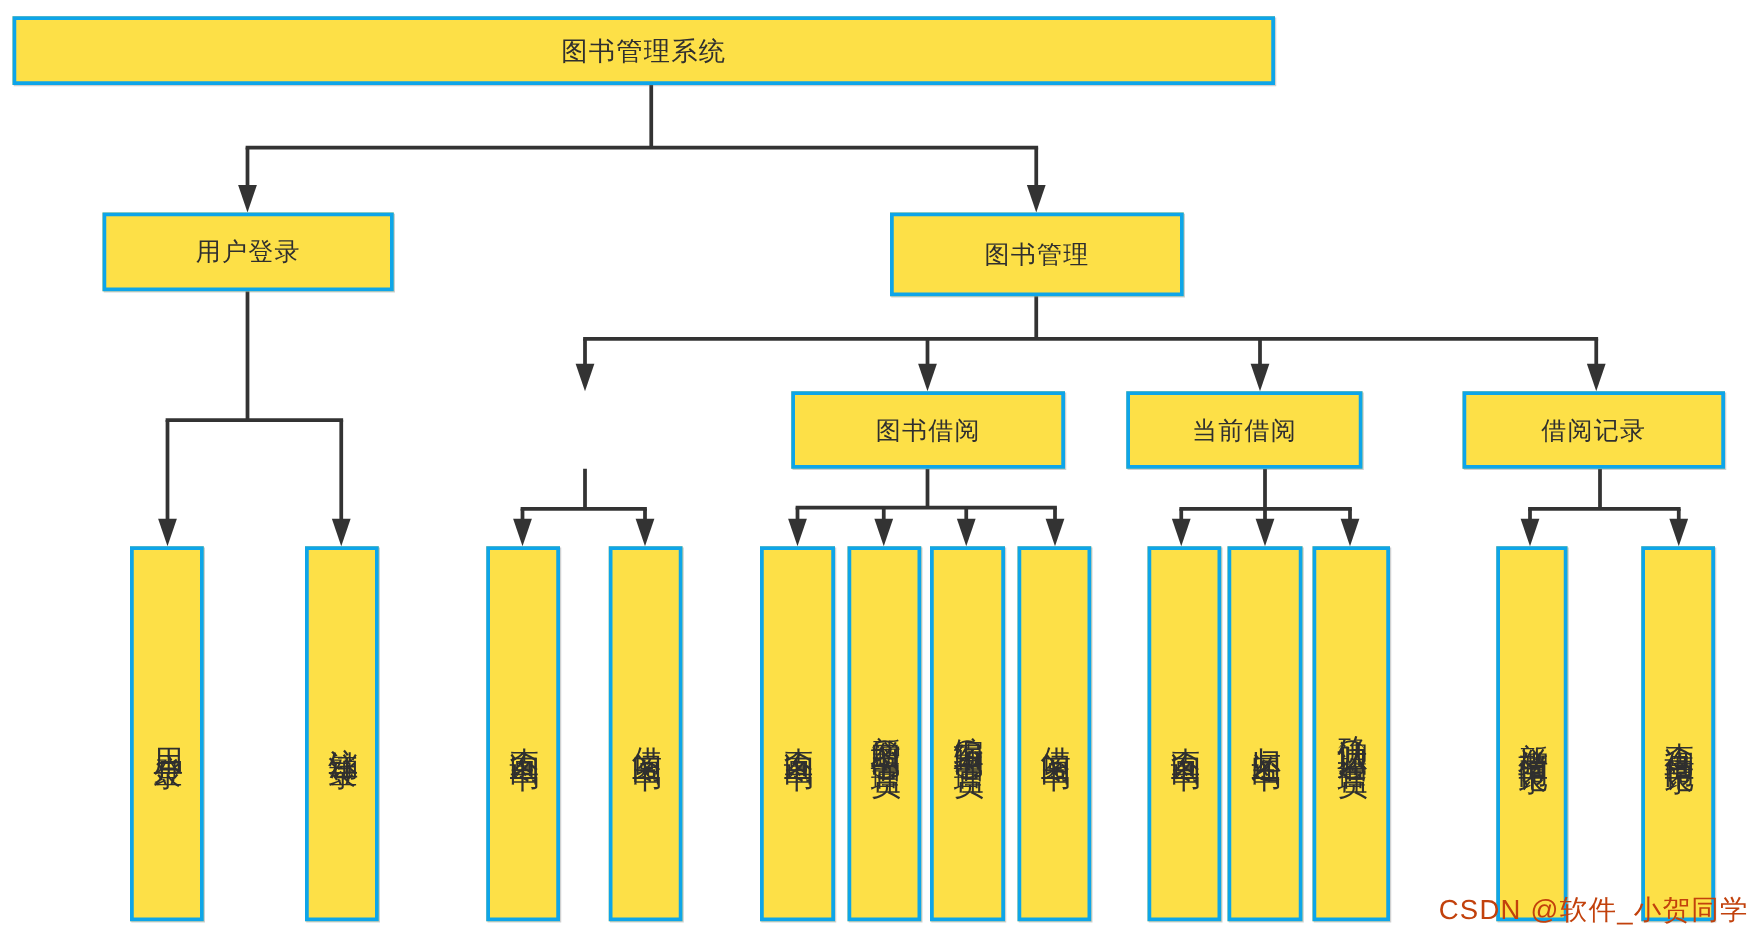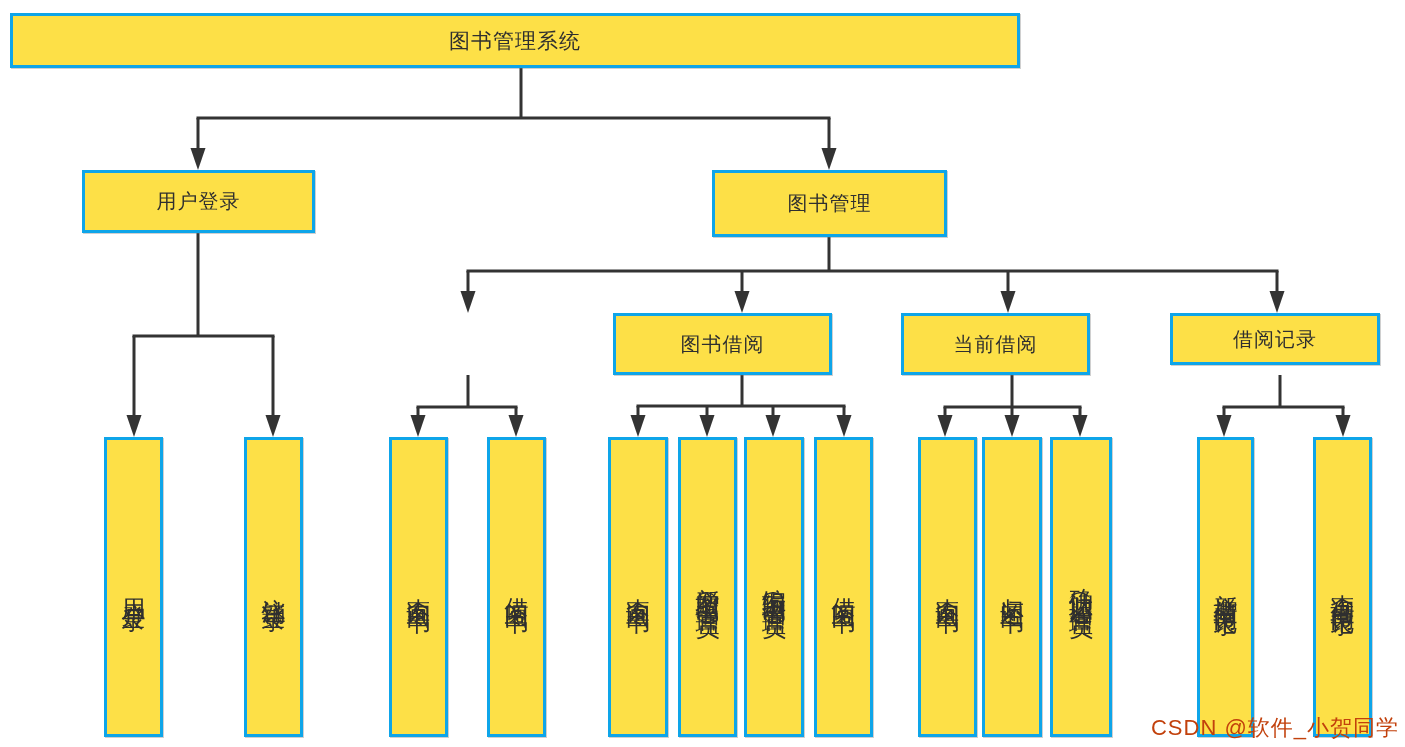--- a/index.html
+++ b/index.html
@@ -36,23 +36,23 @@
     writing-mode: vertical-rl;
     font-size: 24px;
     letter-spacing: 4px;
     line-height: 1;
   }
   
   #n-root  { left: 10px;  top: 13px;  width: 1010px; height: 55px; font-size: 21px; }
   #n-l2-0  { left: 82px;  top: 170px; width: 233px; height: 63px; }
   #n-l2-1  { left: 712px; top: 170px; width: 235px; height: 67px; }
   #n-l3-0  { left: 360px; top: 313px; width: 216px; height: 62px; }
-  #n-l3-1  { left: 613px; top: 313px; width: 219px; height: 62px; }
+  #n-l3-1  { left: 633px; top: 313px; width: 219px; height: 62px; }
   #n-l3-2  { left: 901px; top: 313px; width: 189px; height: 62px; }
-  #n-l3-3  { left: 1170px;top: 313px; width: 210px; height: 52px; }
+  #n-l3-3  { left: 1170px;top: 313px; width: 210px; height: 62px; }
   #n-ul-0  { left: 104px; top: 437px; width: 59px; height: 300px; }
   #n-ul-1  { left: 244px; top: 437px; width: 59px; height: 300px; }
   #n-nb-0  { left: 389px; top: 437px; width: 59px; height: 300px; }
   #n-nb-1  { left: 487px; top: 437px; width: 59px; height: 300px; }
   #n-bb-0  { left: 608px; top: 437px; width: 60px; height: 300px; }
   #n-bb-1  { left: 678px; top: 437px; width: 59px; height: 300px; }
   #n-bb-2  { left: 744px; top: 437px; width: 60px; height: 300px; }
   #n-bb-3  { left: 814px; top: 437px; width: 59px; height: 300px; }
   #n-cb-0  { left: 918px; top: 437px; width: 59px; height: 300px; }
   #n-cb-1  { left: 982px; top: 437px; width: 60px; height: 300px; }

